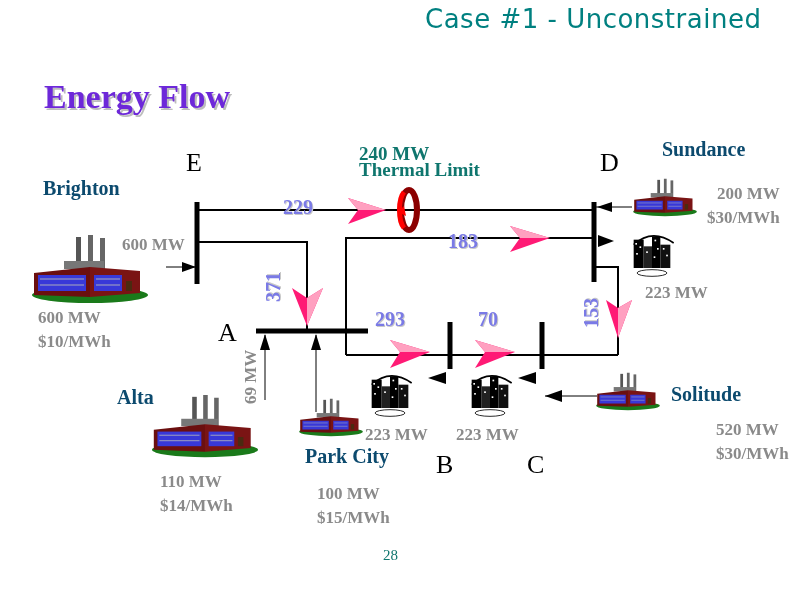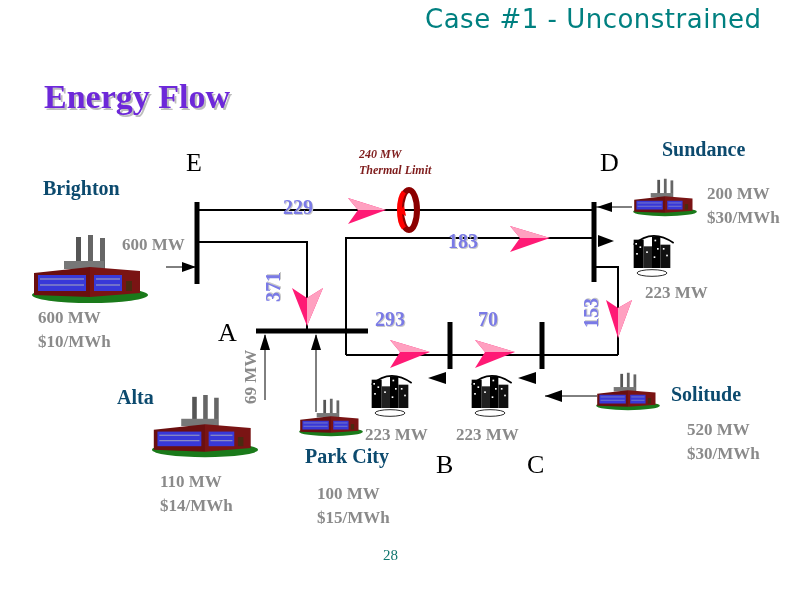--- a/index.html
+++ b/index.html
@@ -4,21 +4,21 @@
 <style>
   html,body{margin:0;padding:0;background:#ffffff;}
   body{width:800px;height:600px;position:relative;overflow:hidden;font-family:"Liberation Serif","DejaVu Serif",serif;}
   .abs{position:absolute;white-space:nowrap;}
   .case-title{left:425px;top:4px;font-family:"DejaVu Sans","Liberation Sans",sans-serif;font-size:26px;color:#008080;font-weight:normal;letter-spacing:0.5px;}
   .main-title{left:44px;top:78px;font-size:34px;font-weight:bold;color:#6d28d9;text-shadow:2px 2px 0 #bdbdbd;}
   .bus-label{font-size:26px;color:#000;}
   .place{font-size:20px;font-weight:bold;color:#0c4a6e;}
   .gray{font-size:17px;font-weight:bold;color:#8a8a8a;line-height:24px;}
   .flow{font-size:20px;font-weight:bold;color:#7a7ae6;text-shadow:1px 1px 0 #c8c8c8;}
-  .limit{font-size:12px;font-weight:bold;color:#7f1d1d;line-height:16px;font-style:italic;}
+  .limit{font-size:19px;font-weight:bold;color:#0f766e;line-height:16px;}
   .pagenum{left:383px;top:547px;font-size:15px;color:#0f766e;}
   svg.diagram{position:absolute;left:0;top:0;}
   .rot{transform-origin:left top;}
 </style>
 </head>
 <body>
 
 <div class="abs case-title">Case #1 - Unconstrained</div>
 <div class="abs main-title">Energy Flow</div>
 
@@ -178,27 +178,27 @@
   <div>$14/MWh</div>
 </div>
 
 <div class="abs place" style="left:305px;top:445px;">Park City</div>
 <div class="abs gray" style="left:317px;top:482px;">
   <div>100 MW</div>
   <div>$15/MWh</div>
 </div>
 
 <div class="abs place" style="left:662px;top:138px;">Sundance</div>
-<div class="abs gray" style="left:707px;top:182px;">
+<div class="abs gray" style="left:707px;top:182px;text-align:right;">
   <div>200 MW</div>
   <div>$30/MWh</div>
 </div>
 
 <div class="abs place" style="left:671px;top:383px;">Solitude</div>
-<div class="abs gray" style="left:687px;top:418px;">
+<div class="abs gray" style="left:716px;top:418px;">
   <div>520 MW</div>
   <div>$30/MWh</div>
 </div>
 
 <div class="abs gray" style="left:365px;top:423px;">223 MW</div>
 <div class="abs gray" style="left:456px;top:423px;">223 MW</div>
 <div class="abs gray" style="left:645px;top:281px;">223 MW</div>
 
 <div class="abs pagenum">28</div>
 

